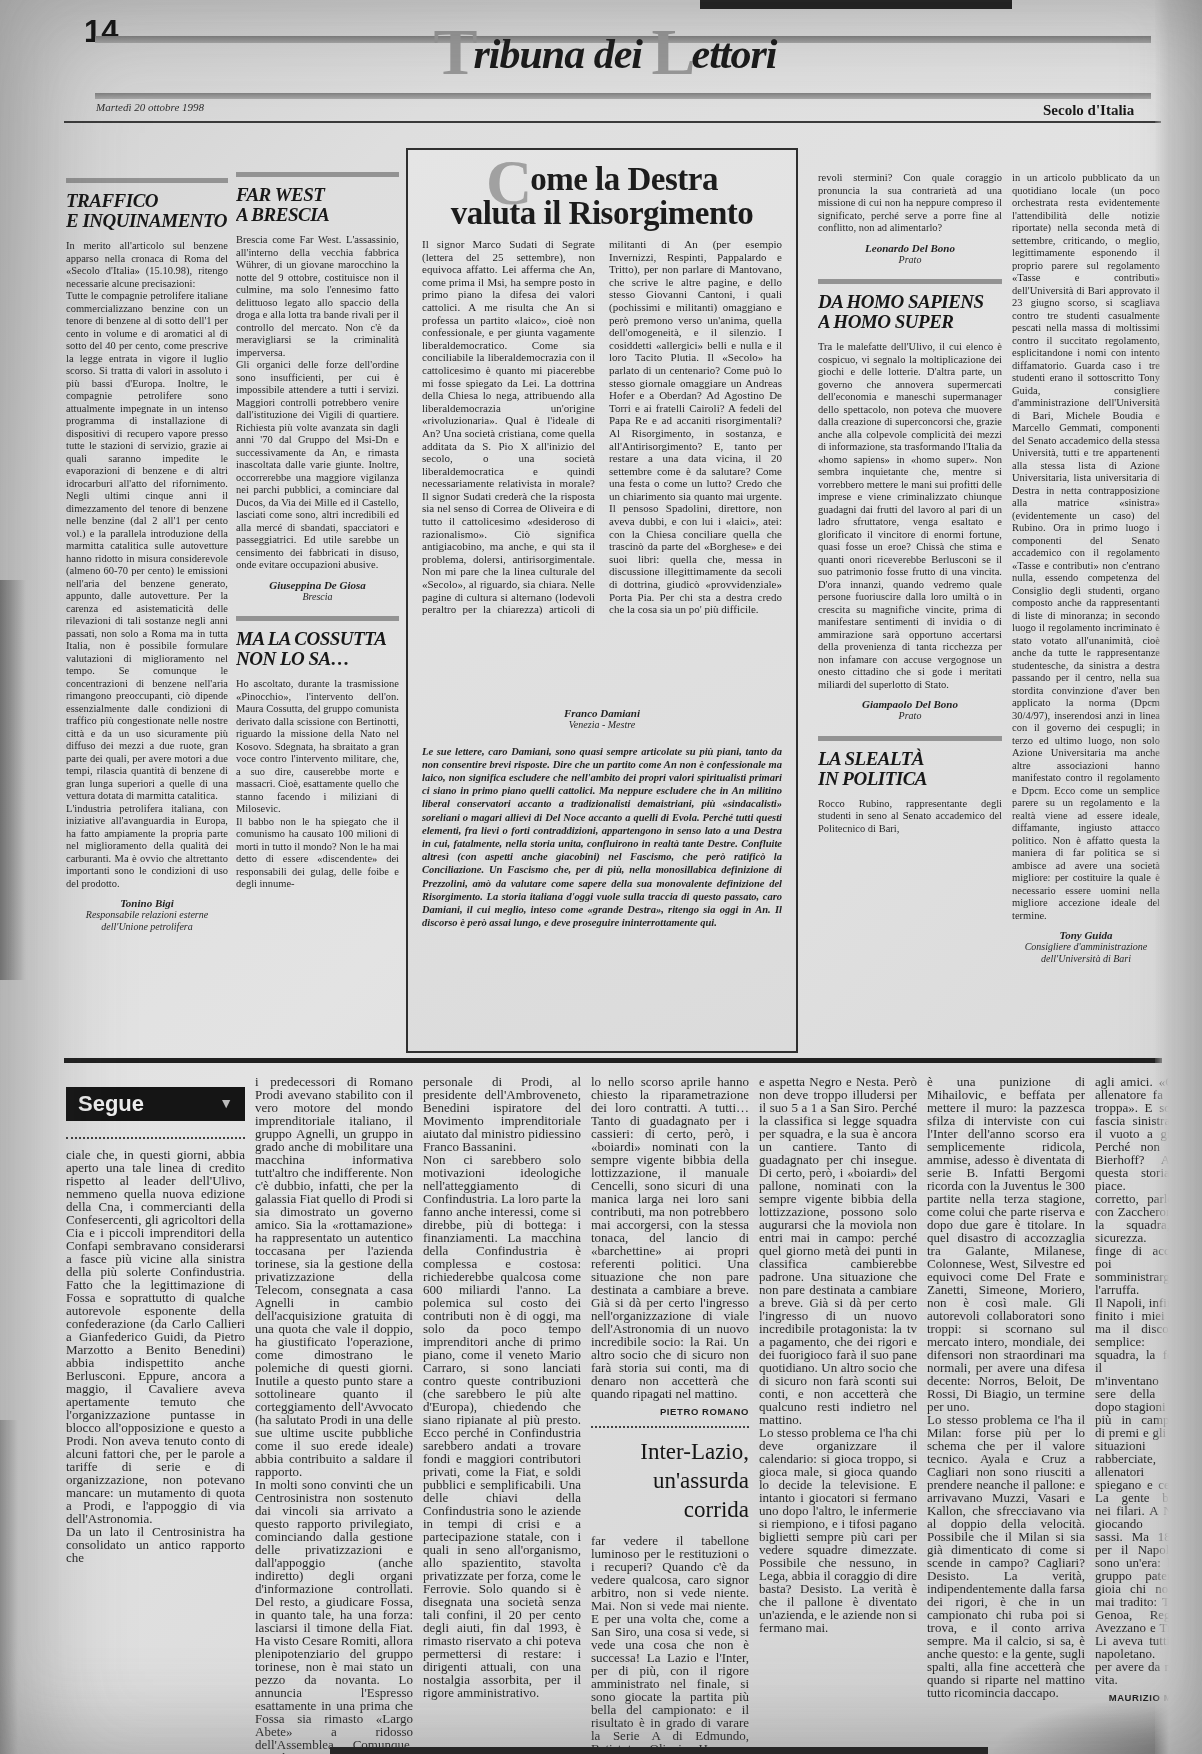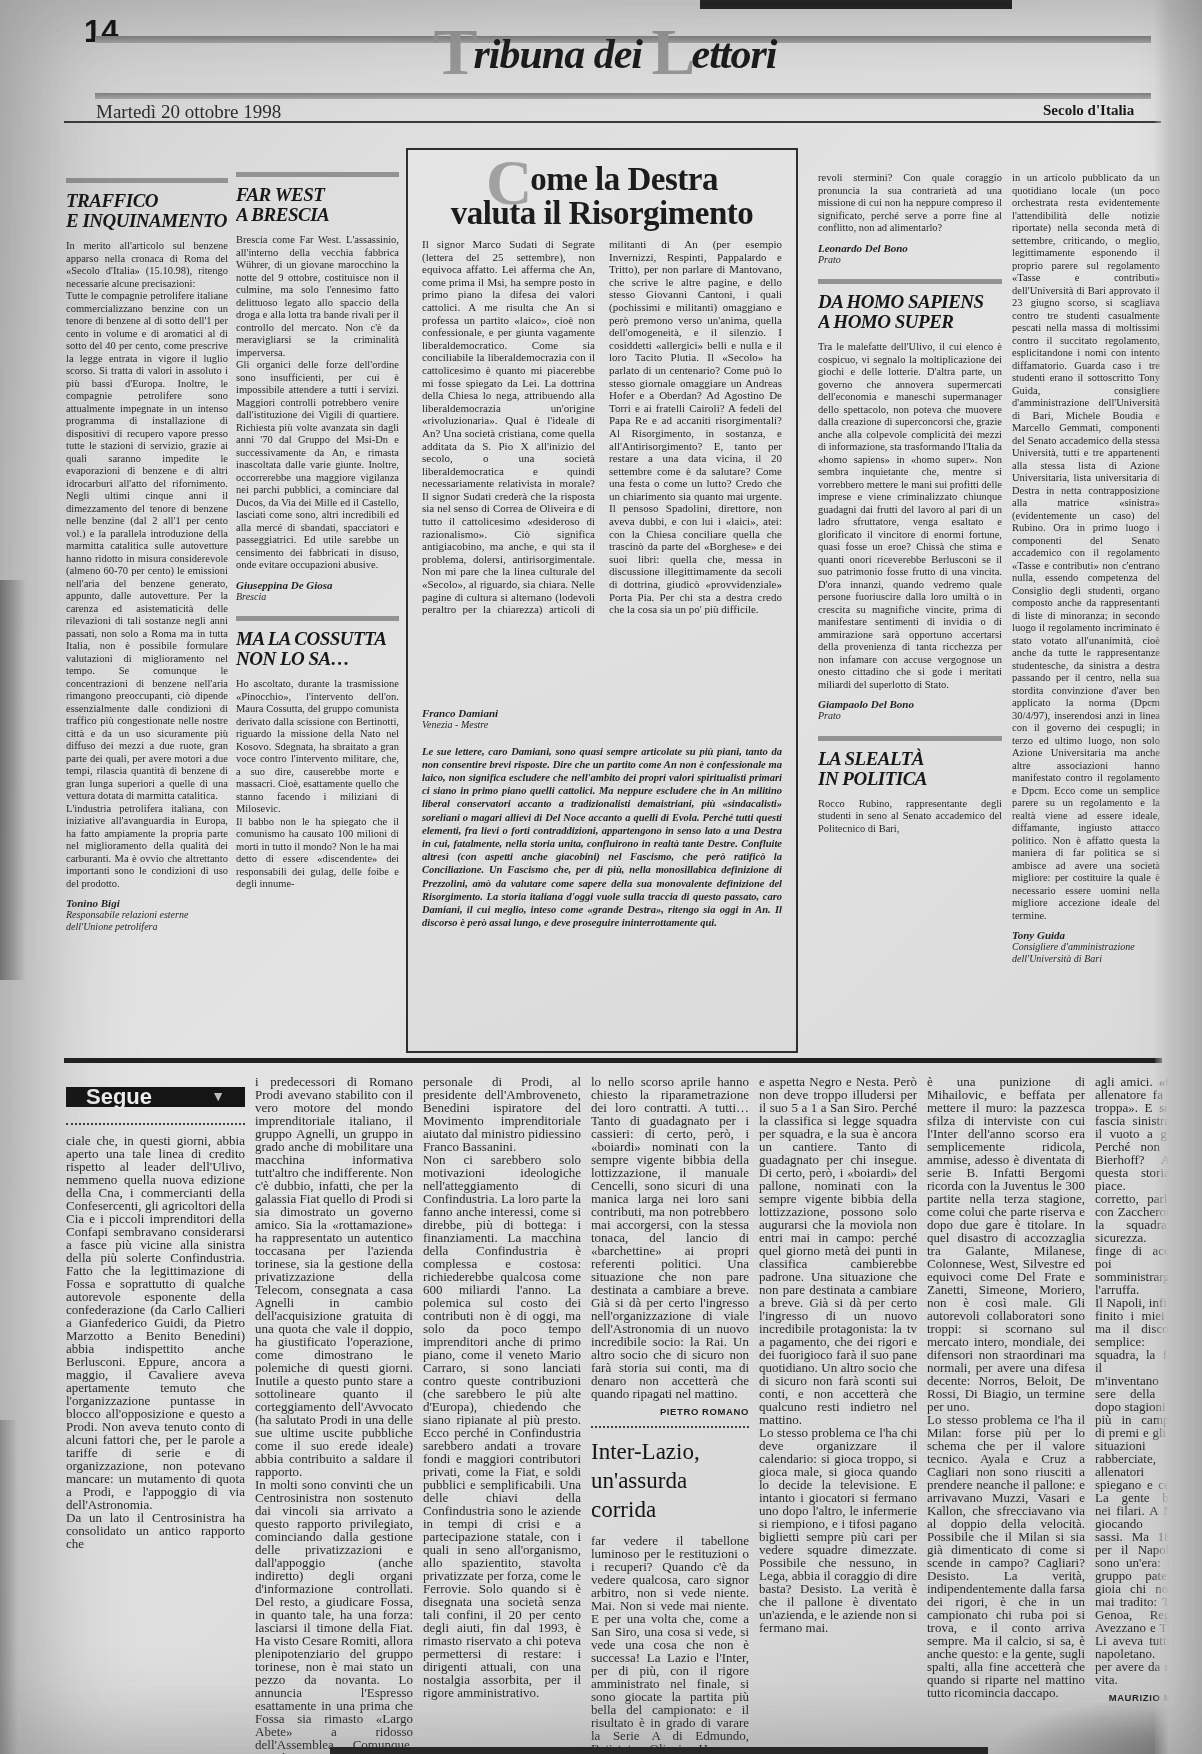--- a/index.html
+++ b/index.html
@@ -12,58 +12,58 @@
   
   .top-strip{position:absolute;left:700px;top:0;width:312px;height:9px;background:#1b1b1b;}
   .pagenum{position:absolute;left:84px;top:14px;font-family:"Liberation Sans",sans-serif;
     font-weight:bold;font-size:31px;color:#101010;}
   .rule-g{position:absolute;left:95px;width:1056px;height:7px;
     background:linear-gradient(#808080,#a8a8a8);}
   .masthead{position:absolute;left:390px;top:30px;width:430px;text-align:center;white-space:nowrap;}
   .mh-cap{font-size:66px;font-weight:bold;color:#9a9a9a;font-style:normal;
     display:inline-block;vertical-align:-6px;margin-right:-4px;line-height:0;}
   .mh-rest{font-size:42px;font-weight:bold;font-style:italic;color:#151515;letter-spacing:-1px;}
-  .hdr-date{position:absolute;left:96px;top:101px;font-size:19px;color:#2a2a2a;}
+  .hdr-date{position:absolute;left:96px;top:101px;font-size:11px;color:#2a2a2a;font-style:italic;}
   .hdr-paper{position:absolute;left:1043px;top:102px;font-size:15px;font-weight:bold;color:#161616;}
   .rule-d{position:absolute;left:64px;top:121px;width:1097px;height:2px;background:#3a3a3a;}
   
   .col{position:absolute;overflow:hidden;}
   .sep{height:5px;background:#949494;margin:0 0 8px 0;}
   h2.lt{font-style:italic;font-weight:900;font-size:19px;line-height:20px;margin:0 0 9px 0;
     letter-spacing:-.5px;color:#141414;}
   .body{font-size:10.5px;line-height:12.5px;text-align:justify;white-space:pre-line;color:#222;}
-  .sig{margin:7px 0 14px 0;text-align:left;}
+  .sig{margin:7px 0 14px 0;text-align:center;}
   .sig .nm{font-weight:bold;font-style:italic;font-size:11px;display:block;}
   .sig .rl{font-style:italic;font-size:10px;display:block;line-height:11.5px;}
   
   .cbox{position:absolute;left:406px;top:148px;width:392px;height:905px;border:2px solid #2c2c2c;
     background:linear-gradient(160deg,#e9e9e9,#dfdfdf);box-sizing:border-box;padding:10px 14px;overflow:hidden;}
   .chead{text-align:center;margin:4px 0 10px 0;line-height:30px;}
   .chead .cap{font-size:64px;color:#a2a2a2;font-weight:bold;vertical-align:-14px;margin-right:-2px;}
   .chead .l1,.chead .l2{font-size:33px;font-weight:600;color:#181818;letter-spacing:-.5px;}
   .chead .l2{display:block;margin-top:-2px;}
   .cbody{column-count:2;column-gap:14px;height:462px;font-size:11px;line-height:12.6px;
     text-align:justify;color:#222;}
   .creply{font-style:italic;font-weight:700;font-size:10.5px;line-height:13.2px;text-align:justify;
     margin-top:0;color:#1c1c1c;}
   
   .thick-rule{position:absolute;left:64px;top:1058px;width:1098px;height:5px;background:#202020;}
   .bcol{position:absolute;top:1075px;height:679px;overflow:hidden;}
   .bbody{font-size:13px;line-height:13px;text-align:justify;color:#242424;white-space:pre-line;}
-  .segue-box{background:#111;color:#f2f2f2;height:20px;margin:12px 0 16px 0;display:flex;
-    align-items:center;justify-content:space-between;padding:0 20px;}
+  .segue-box{background:#111;color:#f2f2f2;height:34px;margin:12px 0 16px 0;display:flex;
+    align-items:center;justify-content:space-between;padding:0 12px;}
   .segue-box .sg{font-family:"Liberation Sans",sans-serif;font-weight:bold;font-size:22px;}
   .segue-box .tri{color:#bdbdbd;font-size:14px;}
   .from-box{background:#b7b7b7;padding:8px 0 10px 0;text-align:center;
     font-style:italic;font-weight:bold;font-size:20px;line-height:23px;color:#1a1a1a;}
   .dotted{border:0;border-top:2px dotted #3c3c3c;margin:9px 0;}
   .bhead{font-size:26px;line-height:29px;font-weight:500;color:#111;margin:4px 0 14px 0;letter-spacing:-.5px;}
   .byline{text-align:right;font-family:"Liberation Sans",sans-serif;font-weight:bold;
     font-size:9.5px;letter-spacing:.6px;color:#1a1a1a;margin:6px 0;}
-  .ihead{font-size:23px;line-height:29px;font-weight:500;color:#111;margin:2px 0 10px 0;}
+  .ihead{font-size:23px;line-height:29px;font-weight:500;color:#111;margin:2px 0 10px 0;text-align:right;}
   
   .art-left{position:absolute;left:0;top:580px;width:26px;height:400px;
     background:linear-gradient(to right,rgba(55,55,55,.55),rgba(55,55,55,0));}
   .art-left2{position:absolute;left:0;top:1420px;width:18px;height:334px;
     background:linear-gradient(to right,rgba(70,70,70,.38),rgba(70,70,70,0));}
   .bottom-bar{position:absolute;left:330px;top:1747px;width:658px;height:7px;background:#1a1a1a;}
   .corner-shadow{position:absolute;left:990px;top:1694px;width:212px;height:60px;
     background:radial-gradient(ellipse at 100% 100%,rgba(35,35,35,.55),rgba(35,35,35,0) 70%);}
   .right-edge{position:absolute;left:1155px;top:0;width:47px;height:1754px;
     background:linear-gradient(to right,rgba(210,210,210,.15),#cdcdcd 30%,#bdbdbd);}

